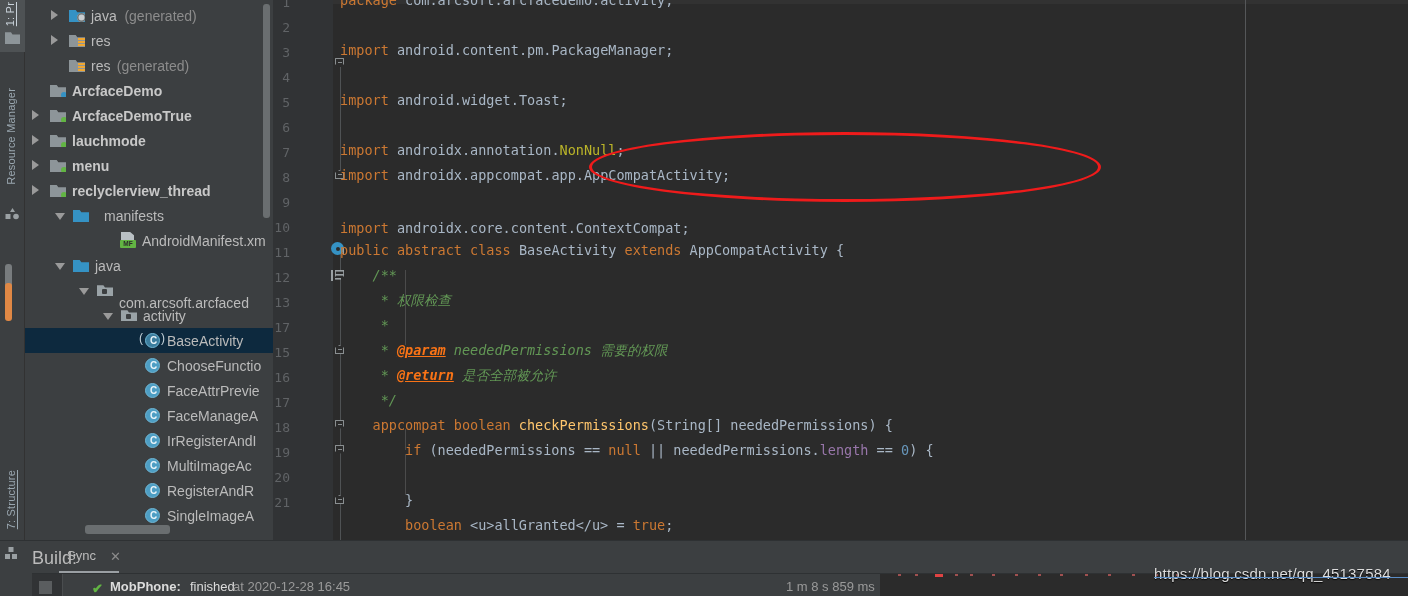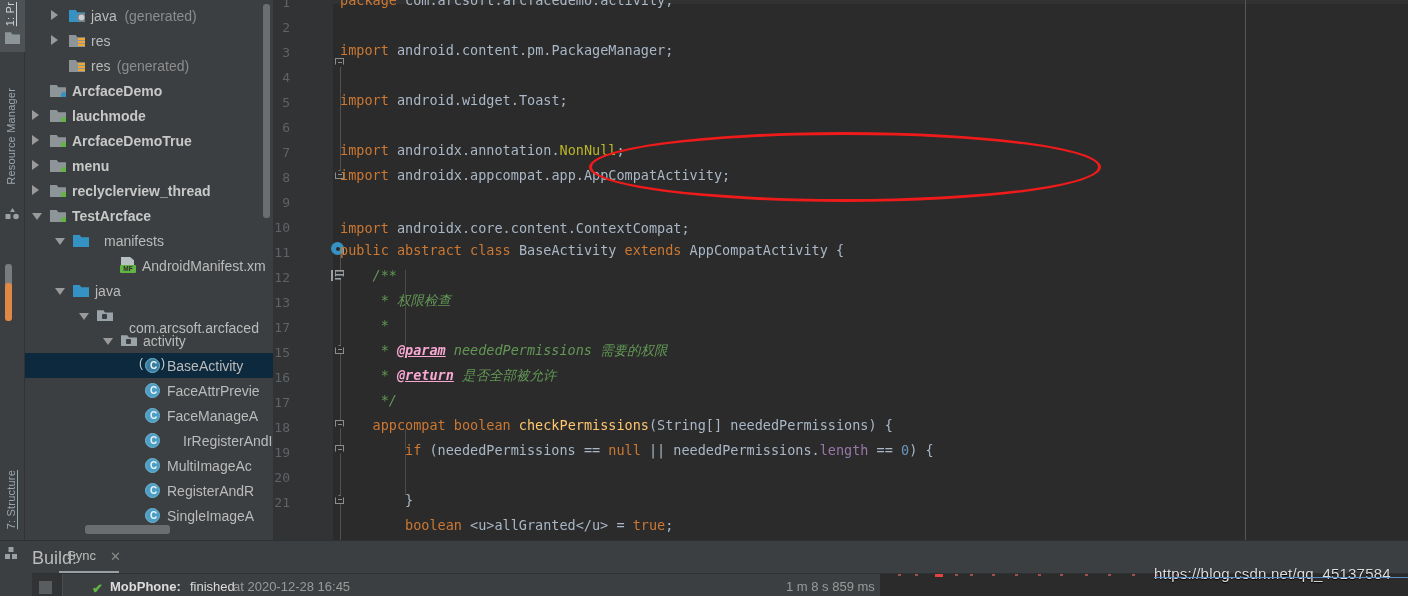--- a/index.html
+++ b/index.html
@@ -157,21 +157,21 @@
   .line1hl {
     position:absolute; left:0; top:-10px; width:1075px; height:14px; background:#323232;
   }
   .margin-guide {
     position:absolute; left:972px; top:0; width:1px; height:540px; background:#555759;
   }
   .ind-guide { position:absolute; width:1px; background:#4b4b4b; }
 
   .kw   { color:#cc7832; }
   .cmt  { color:#629755; font-style:italic; }
-  .tag  { color:#f9a8d4; font-style:italic; font-weight:700; text-decoration:underline;margin-top:25px; }
+  .tag  { color:#f97316; font-style:italic; font-weight:700; text-decoration:underline;margin-top:25px; }
   .ann  { color:#bbb529; }
   .fld  { color:#9876aa; }
   .num  { color:#6897bb; }
   .mth  { color:#ffc66d; }
   .sc   { color:#a9b7c6; }
 
   
   .ellipse {
     position:absolute; left:316px; top:132px; width:512px; height:70px;
     border:3px solid #ef1b1b; border-radius:50%;
@@ -273,94 +273,91 @@
           <div class="ficon fol-grey" style="left: 25px; top: 5px;">
             <div class="dot blue"></div>
           </div>
           <span class="lbl bold" style="left: 47px;">ArcfaceDemo</span>
         </div>
         <div class="row">
           <div class="arrow right" style="left: 7px; top: 7px;"></div>
           <div class="ficon fol-grey" style="left: 25px; top: 5px;">
             <div class="dot green"></div>
           </div>
-          <span class="lbl bold" style="left: 47px;">lauchmode</span>
+          <span class="lbl bold" style="left: 47px;">ArcfaceDemoTrue</span>
         </div>
         <div class="row">
           <div class="arrow right" style="left: 7px; top: 7px;"></div>
           <div class="ficon fol-grey" style="left: 25px; top: 5px;">
             <div class="dot green"></div>
           </div>
-          <span class="lbl bold" style="left: 47px;">ArcfaceDemoTrue</span>
+          <span class="lbl bold" style="left: 47px;">lauchmode</span>
         </div>
         <div class="row">
           <div class="arrow right" style="left: 7px; top: 7px;"></div>
           <div class="ficon fol-grey" style="left: 25px; top: 5px;">
             <div class="dot green"></div>
           </div>
           <span class="lbl bold" style="left: 47px;">menu</span>
         </div>
         <div class="row">
           <div class="arrow right" style="left: 7px; top: 7px;"></div>
           <div class="ficon fol-grey" style="left: 25px; top: 5px;">
             <div class="dot green"></div>
           </div>
           <span class="lbl bold" style="left: 47px;">reclyclerview_thread</span>
         </div>
         <div class="row">
-          <div class="arrow down" style="left: 7px; top: 10px;"></div>
-          <div class="ficon fol-grey" style="left: 25px; top: 5px;">
-            <div class="dot green"></div>
-          </div>
-          <span class="lbl bold" style="left: 47px;">TestArcface</span>
-        </div>
-        <div class="row">
           <div class="arrow down" style="left: 30px; top: 10px;"></div>
           <div class="ficon fol-blue" style="left: 48px; top: 5px;"></div>
           <span class="lbl" style="left: 79px;">manifests</span>
         </div>
         <div class="row">
           <div class="mf" style="left: 95px; top: 4px;">
             <div class="sheet"></div>
             <div class="badge"></div>
           </div>
           <span class="lbl" style="left: 117px;">AndroidManifest.xm</span>
         </div>
         <div class="row">
           <div class="arrow down" style="left: 30px; top: 10px;"></div>
           <div class="ficon fol-blue" style="left: 48px; top: 5px;"></div>
           <span class="lbl" style="left: 70px;">java</span>
         </div>
         <div class="row">
           <div class="arrow down" style="left: 54px; top: 10px;"></div>
           <div class="pkgicon" style="left: 72px; top: 5px;"></div>
-          <span class="lbl" style="left: 104px; margin-top: 24px;">com.arcsoft.arcfaced</span>
+          <span class="lbl" style="left: 94px; margin-top: 24px;">com.arcsoft.arcfaced</span>
         </div>
         <div class="row">
           <div class="arrow down" style="left: 78px; top: 10px;"></div>
           <div class="pkgicon" style="left: 96px; top: 5px;"></div>
           <span class="lbl" style="left: 118px;">activity</span>
         </div>
         <div class="row sel">
           <div class="cls cls-abs" style="left: 120px; top: 5px;"></div>
           <span class="cls-abs-l" style="left: 114px;">(</span>
           <span class="cls-abs-r" style="left: 136px;">)</span>
           <span class="lbl" style="left: 142px;">BaseActivity</span>
         </div>
         <div class="row">
           <div class="cls" style="left: 120px; top: 5px;"></div>
+          <span class="lbl" style="left: 142px;">ChooseFunctio</span>
+        </div>
+        <div class="row">
+          <div class="cls" style="left: 120px; top: 5px;"></div>
           <span class="lbl" style="left: 142px;">FaceAttrPrevie</span>
         </div>
         <div class="row">
           <div class="cls" style="left: 120px; top: 5px;"></div>
           <span class="lbl" style="left: 142px;">FaceManageA</span>
         </div>
         <div class="row">
           <div class="cls" style="left: 120px; top: 5px;"></div>
-          <span class="lbl" style="left: 158px;">IrRegisterAndI</span>
+          <span class="lbl" style="left: 142px;">IrRegisterAndI</span>
         </div>
         <div class="row">
           <div class="cls" style="left: 120px; top: 5px;"></div>
           <span class="lbl" style="left: 142px;">MultiImageAc</span>
         </div>
         <div class="row">
           <div class="cls" style="left: 120px; top: 5px;"></div>
           <span class="lbl" style="left: 142px;">RegisterAndR</span>
         </div>
         <div class="row">

